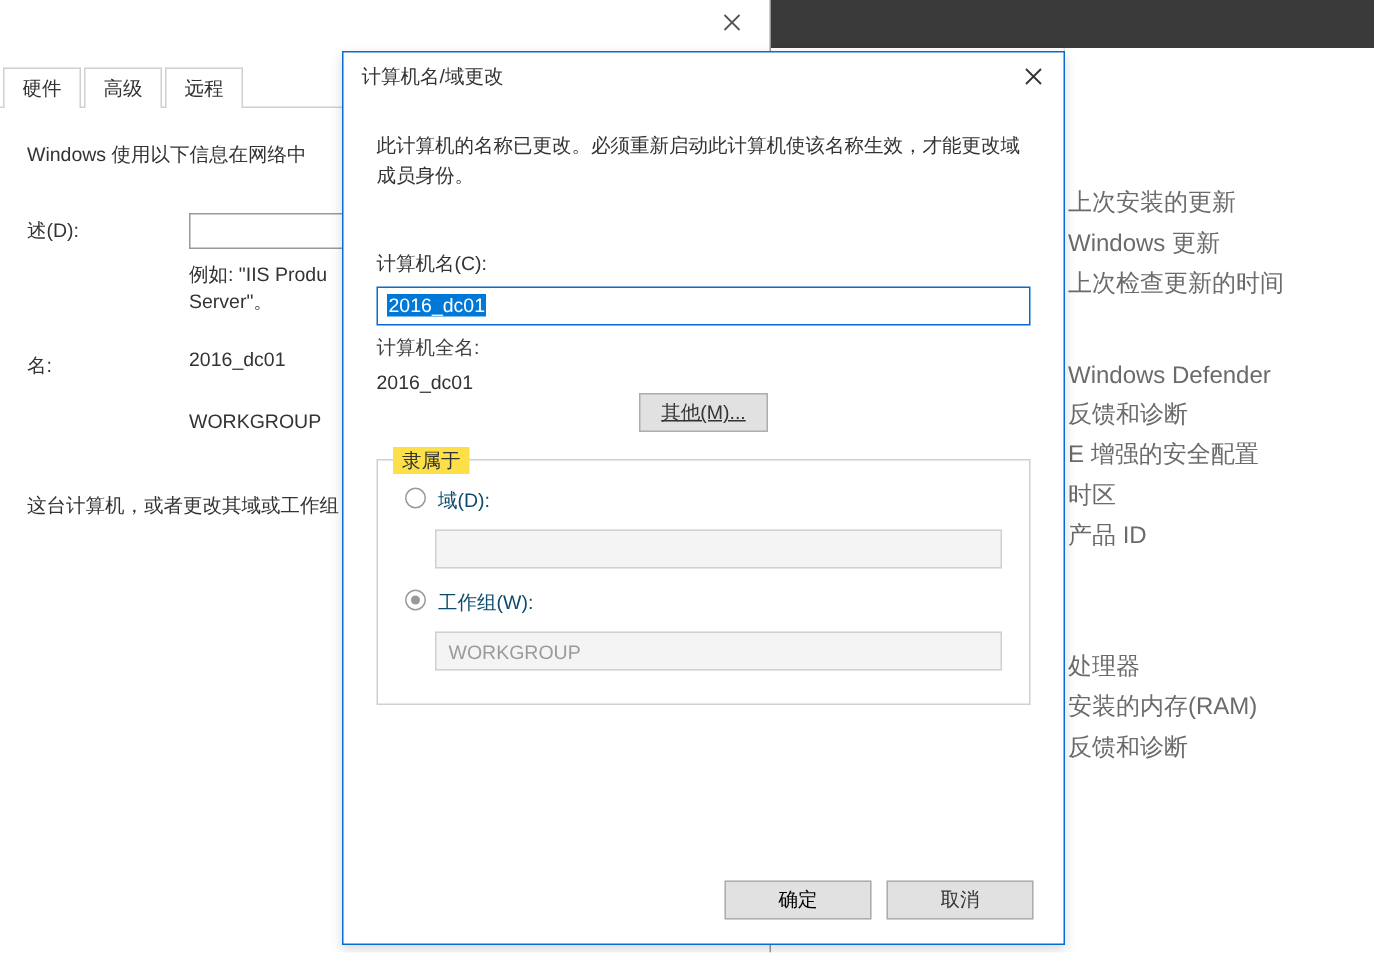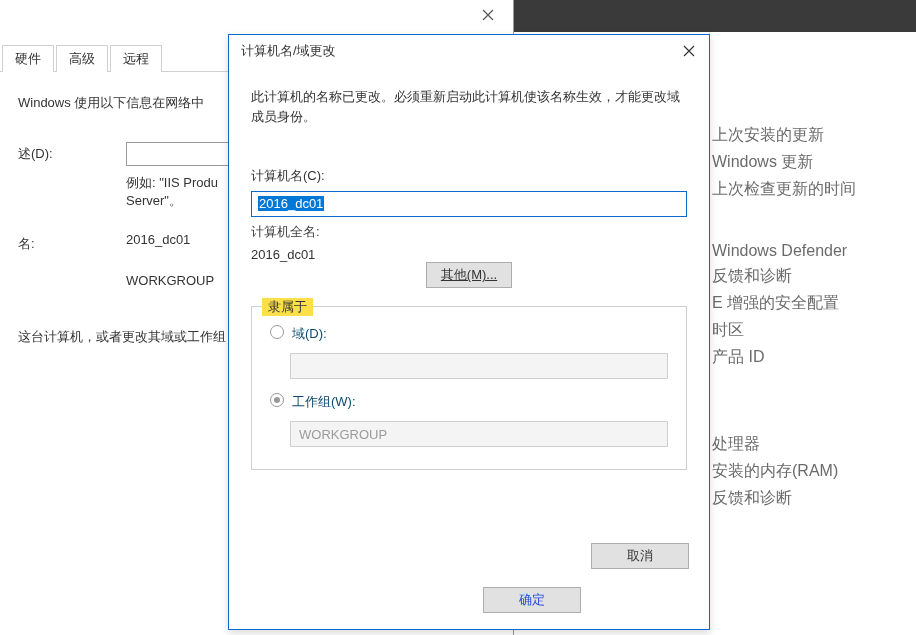--- a/index.html
+++ b/index.html
@@ -287,23 +287,22 @@
       position: absolute;
       bottom: 16px;
       right: 20px;
       display: flex;
       gap: 10px;
     }
     .dialog-buttons .win-button {
       min-width: 98px;
     }
     .win-button.disabled {
-      color: #1d4ed8;
+      color: #000000;
       cursor: default;
-      margin-top: 44px;
     }
   </style>
 </head>
 <body>
 
 <div class="dark-bar"></div>
 
 <div class="bg-window">
   <div class="bg-close">
     <svg width="12" height="12" viewBox="0 0 12 12">

